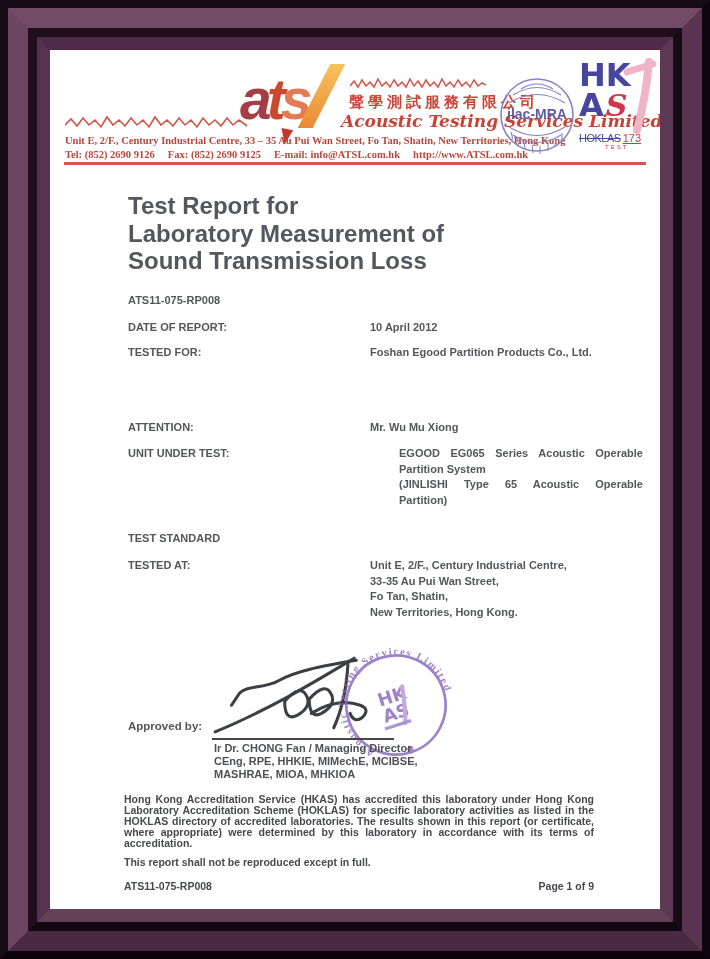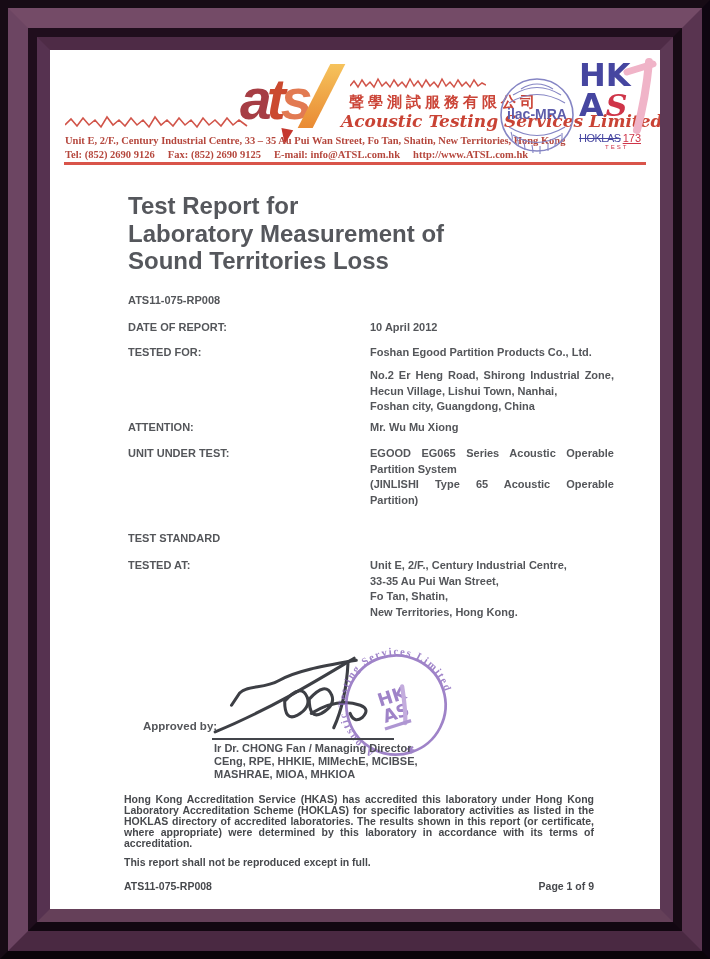--- a/index.html
+++ b/index.html
@@ -49,21 +49,21 @@
 
   
   .title { position:absolute; left:78px; top:142px; font-size:24px; line-height:27.5px;
     font-weight:bold; color:#55575c; }
   .rows { position:absolute; left:78px; top:243px; width:486px; }
   .frow { position:absolute; display:grid; grid-template-columns:242px 244px; width:486px;
     font-size:11px; font-weight:bold; color:#54565a; line-height:15.5px; }
   .jline { text-align:justify; text-align-last:justify; }
 
   
-  .approved { position:absolute; left:93px; top:670px; font-size:11.5px; font-weight:bold; color:#54565a; }
+  .approved { position:absolute; left:78px; top:670px; font-size:11.5px; font-weight:bold; color:#54565a; }
   .sig-svg { position:absolute; left:150px; top:598px; }
   .sig-line { position:absolute; left:162px; top:688px; width:182px; height:2px; background:#43454b; }
   .approver { position:absolute; left:164px; top:692px; font-size:11px; font-weight:bold;
     color:#4e5055; line-height:13px; }
   .stamp { position:absolute; left:288px; top:596px; width:116px; height:118px;
     transform:rotate(-18deg); opacity:0.82; }
 
   
   .accred { position:absolute; left:74px; top:744px; width:470px; font-size:10.5px; line-height:11px;
     color:#47494d; font-weight:600; text-align:justify; }
@@ -130,48 +130,43 @@
         </div>
         <div class="hoklas-line">
           <span class="hoklas-word">HOKLAS</span><span class="hoklas-num">173</span>
         </div>
         <div class="hoklas-test">TEST</div>
       </div>
 
       <div class="title">
         <div>Test Report for</div>
         <div>Laboratory Measurement of</div>
-        <div>Sound Territories Loss</div>
+        <div>Sound Transmission Loss</div>
       </div>
 
       <div class="rows">
         <div class="frow" style="top:0;">
           <div>ATS11-075-RP008</div>
         </div>
         <div class="frow" style="top:27px;">
           <div>DATE OF REPORT:</div>
           <div>10 April 2012</div>
         </div>
         <div class="frow" style="top:52px;">
           <div>TESTED FOR:</div>
           <div>Foshan Egood Partition Products Co., Ltd.</div>
         </div>
         <div class="frow" style="top:75px;">
           <div></div>
-          <div>
-            <div class="jline">No.2 Er Heng Road, Shirong Industrial Zone,</div>
-            <div>Hecun Village, Lishui Town, Nanhai,</div>
-            <div>Foshan city, Guangdong, China</div>
-          </div>
         </div>
         <div class="frow" style="top:127px;">
           <div>ATTENTION:</div>
           <div>Mr. Wu Mu Xiong</div>
         </div>
-        <div class="frow" style="top:153px;">
+        <div class="frow" style="top:153px;gap:29px;">
           <div>UNIT UNDER TEST:</div>
           <div>
             <div class="jline">EGOOD EG065 Series Acoustic Operable</div>
             <div>Partition System</div>
             <div class="jline">(JINLISHI Type 65 Acoustic Operable</div>
             <div>Partition)</div>
           </div>
         </div>
         <div class="frow" style="top:238px;">
           <div>TEST STANDARD</div>

